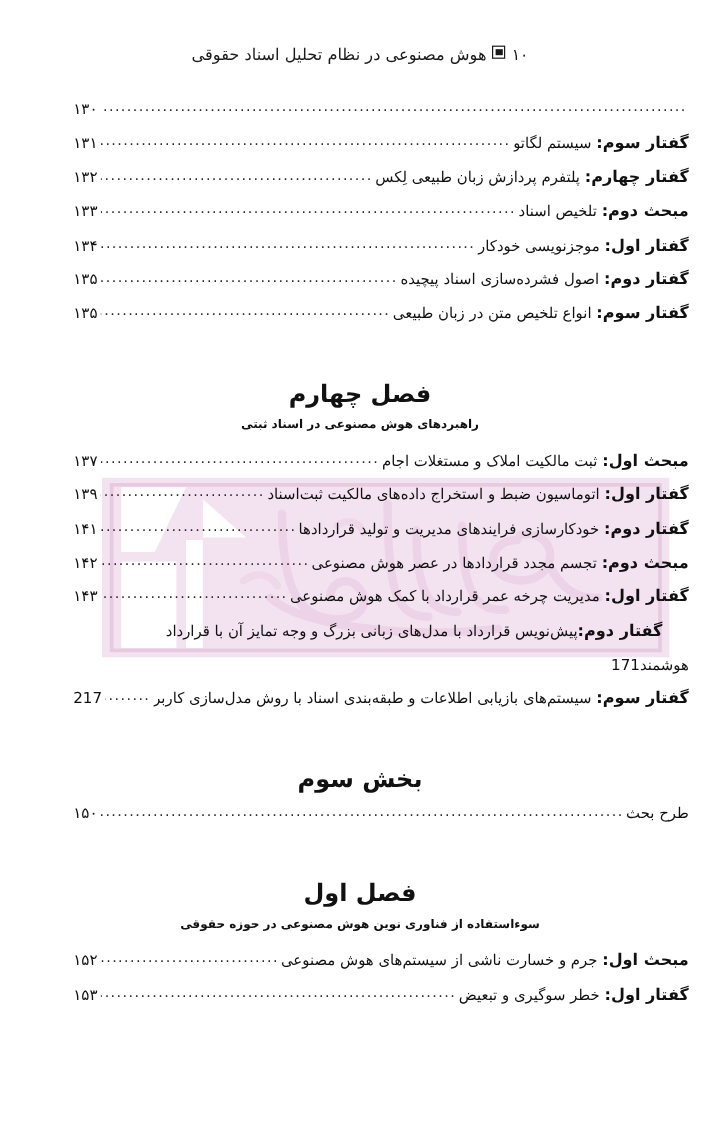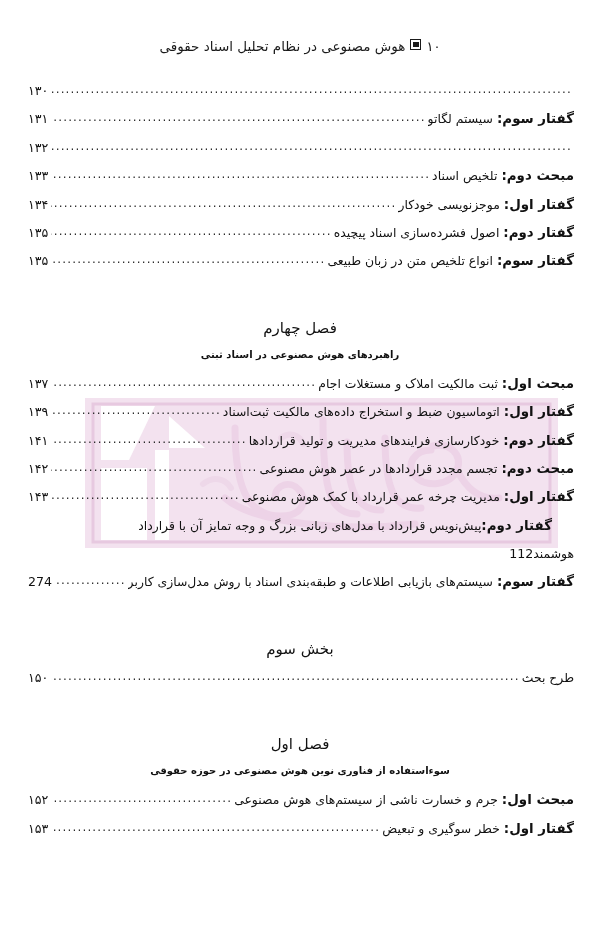--- a/index.html
+++ b/index.html
@@ -118,20 +118,21 @@
     font-size: 12px;
     color: #2a2a2a;
     display: block;
     white-space: nowrap;
   }
   .toc-row .pg {
     flex: 0 0 auto;
     font-size: 12.6px;
     color: #111;
     padding-left: 2px;
+    margin-left: 33px;
   }
 
   
   .toc-row.lvl2 { padding-right: 0; }
 
   
   .toc-wrap {
     direction: rtl;
     font-size: 12.6px;
     line-height: 17px;
@@ -161,22 +162,22 @@
     flex: 0 0 auto;
     font-size: 12.4px;
   }
 
   
   .heading-block {
     text-align: center;
     direction: rtl;
   }
   .heading-block .h-top {
-    font-weight: normal;
-    font-size: 15px;
+    font-weight: bold;
+    font-size: 20px;
     line-height: 26px;
     letter-spacing: 0.2px;
   }
   .heading-block .h-sub {
     font-weight: bold;
     font-size: 10px;
     line-height: 27px;
     letter-spacing: 0.2px;
   }
 
@@ -222,20 +223,21 @@
       <div class="toc-row lvl2">
         <span class="dots"></span>
         <span class="pg">۱۳۰</span>
       </div>
       <div class="toc-row lvl2">
         <span class="label"><span class="lead">گفتار سوم:</span> <span class="ttl">سیستم لگاتو</span></span>
         <span class="dots"></span>
         <span class="pg">۱۳۱</span>
       </div>
       <div class="toc-row lvl2">
+        <span class="label"><span class="lead">گفتار چهارم:</span> <span class="ttl">پلتفرم پردازش زبان طبیعی لِکس</span></span>
         <span class="dots"></span>
         <span class="pg">۱۳۲</span>
       </div>
       <div class="toc-row">
         <span class="label"><span class="lead">مبحث دوم:</span> <span class="ttl">تلخیص اسناد</span></span>
         <span class="dots"></span>
         <span class="pg">۱۳۳</span>
       </div>
       <div class="toc-row lvl2">
         <span class="label"><span class="lead">گفتار اول:</span> <span class="ttl">موجزنویسی خودکار</span></span>
@@ -284,27 +286,27 @@
         <span class="pg">۱۴۳</span>
       </div>
       <div class="toc-wrap">
         <div class="line1">
           <span class="lead">گفتار دوم:</span> 
           <span class="ttl">پیش‌نویس قرارداد با مدل‌های زبانی بزرگ و وجه تمایز آن با قرارداد</span>
         </div>
         <div class="line2">
           <span class="cont">هوشمند</span>
           <span class="dots"></span>
-          <span class="pg">112</span>
+          <span class="pg">171</span>
         </div>
       </div>
       <div class="toc-row lvl2">
         <span class="label"><span class="lead">گفتار سوم:</span> <span class="ttl">سیستم‌های بازیابی اطلاعات و طبقه‌بندی اسناد با روش مدل‌سازی کاربر</span></span>
         <span class="dots"></span>
-        <span class="pg">274</span>
+        <span class="pg">217</span>
       </div>
       <div class="gap-lg"></div>
       <div class="heading-block">
         <div class="h-top">بخش سوم</div>
       </div>
       <div class="gap-xs"></div>
       <div class="toc-row">
         <span class="label"><span class="ttl">طرح بحث</span></span>
         <span class="dots"></span>
         <span class="pg">۱۵۰</span>

